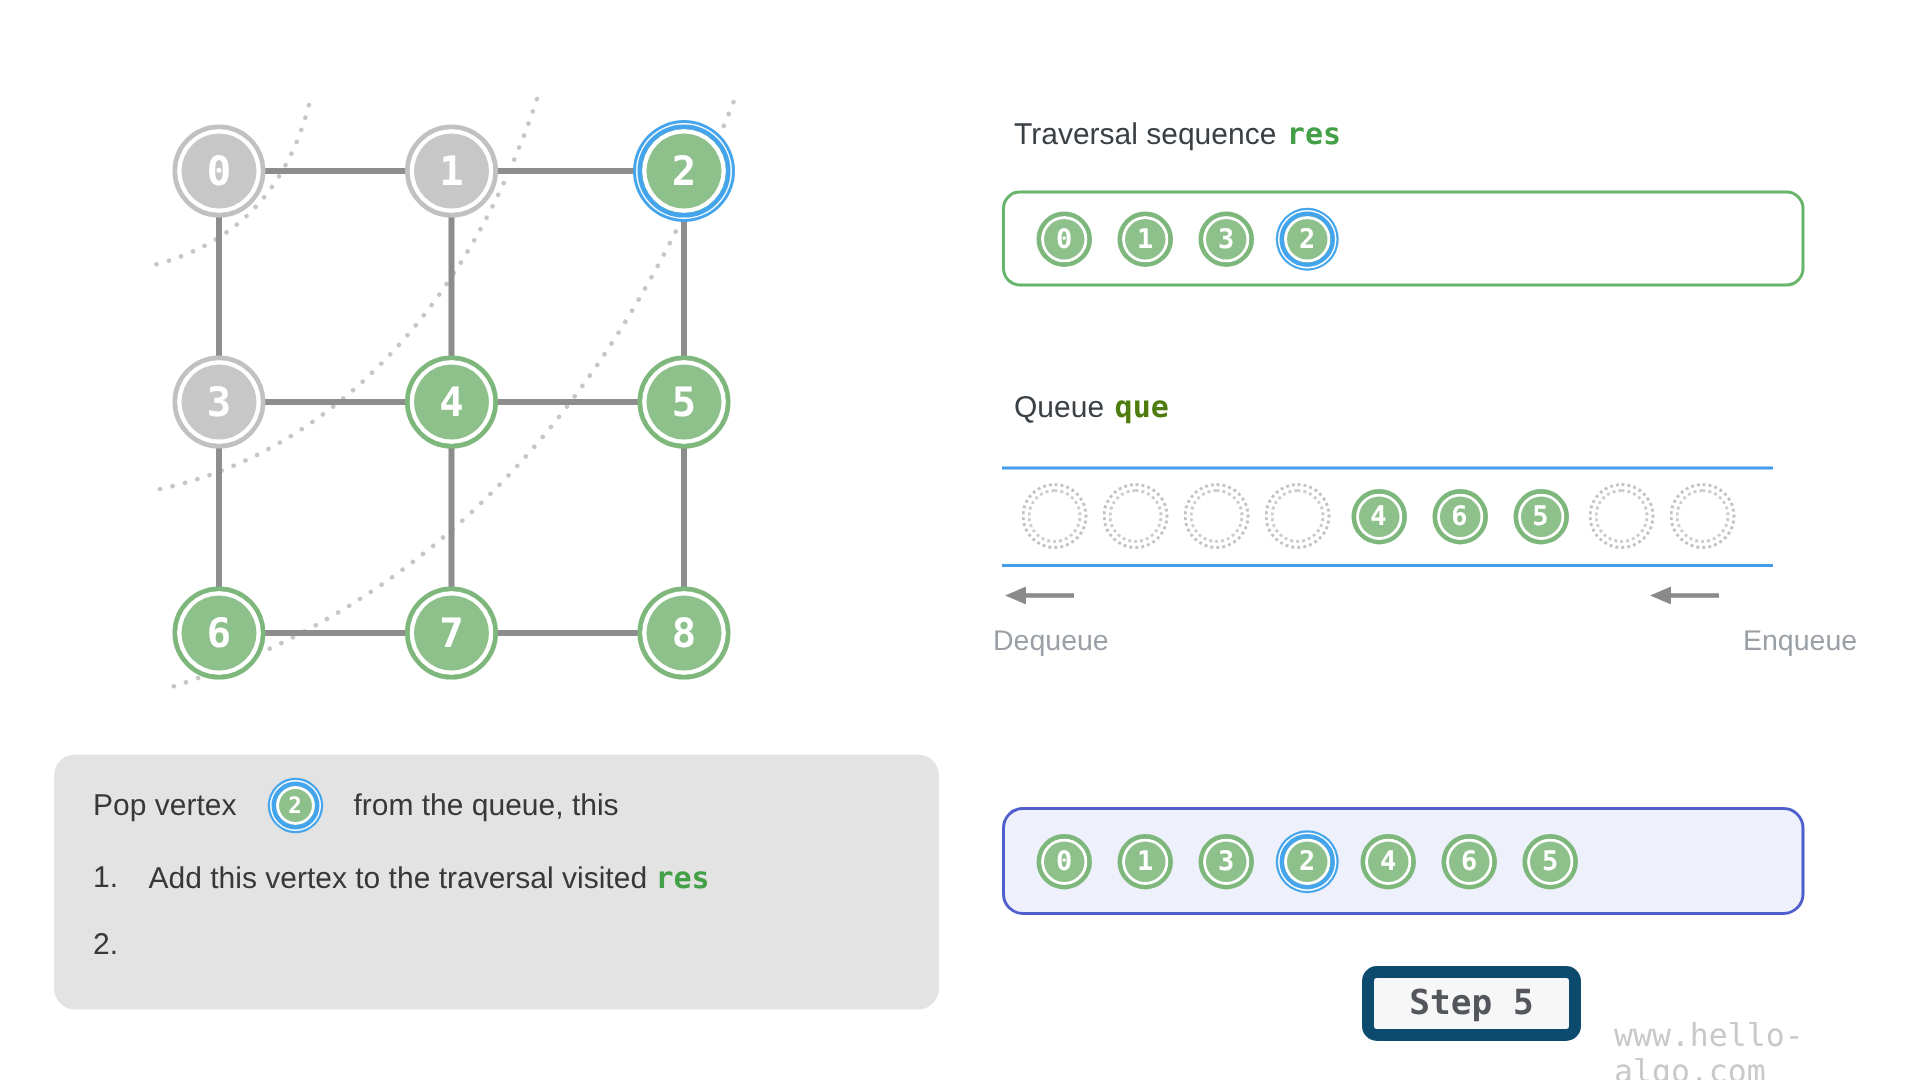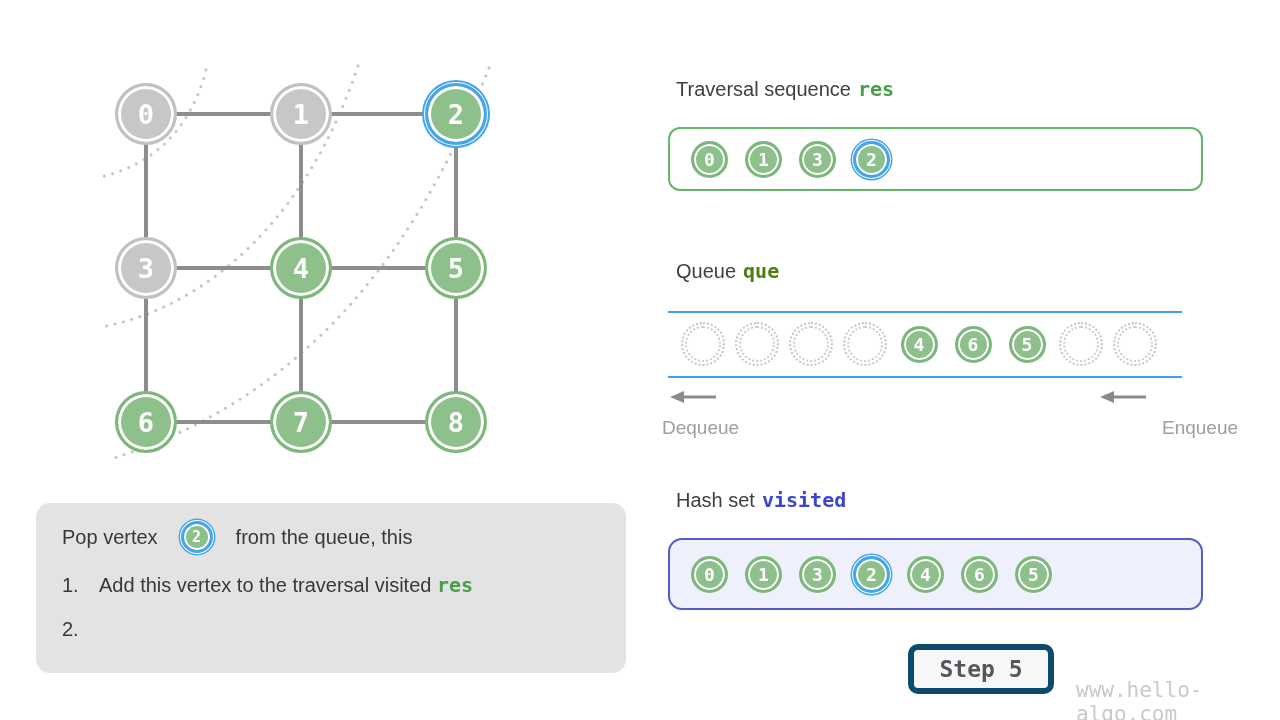--- a/index.html
+++ b/index.html
@@ -52,21 +52,21 @@
   }
   .ex-line1 { display:flex; align-items:center; gap:23px; height:38px; }
   .mini { width:26px; height:26px; font-size:15px; border-width:3px; }
   .ex-item { display:flex; margin-top:15px; line-height:29px; }
   .ex-item .num { width:37px; flex:none; }
   .ex-item .body { width:470px; }
   .ex-item .tk { margin-left:0; }
   
   #step-btn {
     position:absolute; left:908px; top:644px; width:146px; height:50px;
-    background:#f7f7f7; border:6px solid #0c4a6e; border-radius:10px;
+    background:#f7f7f7; border:8px solid #0c4a6e; border-radius:10px;
     display:flex; align-items:center; justify-content:center;
     font-family:"DejaVu Sans Mono", monospace; font-weight:700; font-size:23px; color:#53575c;
     box-sizing:border-box; cursor:pointer;text-align:right;
   }
   #watermark {
     position:absolute; left:1076px; top:678px;
     font-family:"DejaVu Sans Mono", monospace; font-size:21px; color:#c9c9c9;
   }
   svg { display:block; }
 </style>
@@ -164,23 +164,20 @@
     <line x1="48" y1="8" x2="13" y2="8" stroke="#8a8a8a" stroke-width="3"></line>
     <polygon points="2,8 16,2 16,14" fill="#8a8a8a"></polygon>
   </svg>
   <svg class="arrow" style="left:1098px;" width="50" height="16">
     <line x1="48" y1="8" x2="13" y2="8" stroke="#8a8a8a" stroke-width="3"></line>
     <polygon points="2,8 16,2 16,14" fill="#8a8a8a"></polygon>
   </svg>
   <span class="qlabel" style="left:662px;">Dequeue</span>
   <span class="qlabel" style="left:1162px;">Enqueue</span>
 
-  <div class="hdr" style="top:488px;">
-    <span>Hash set</span><span class="tk i">visited</span>
-  </div>
   <div class="box" id="visited-box">
     <div class="c">0</div>
     <div class="c">1</div>
     <div class="c">3</div>
     <div class="c hl">2</div>
     <div class="c">4</div>
     <div class="c">6</div>
     <div class="c">5</div>
   </div>
 

